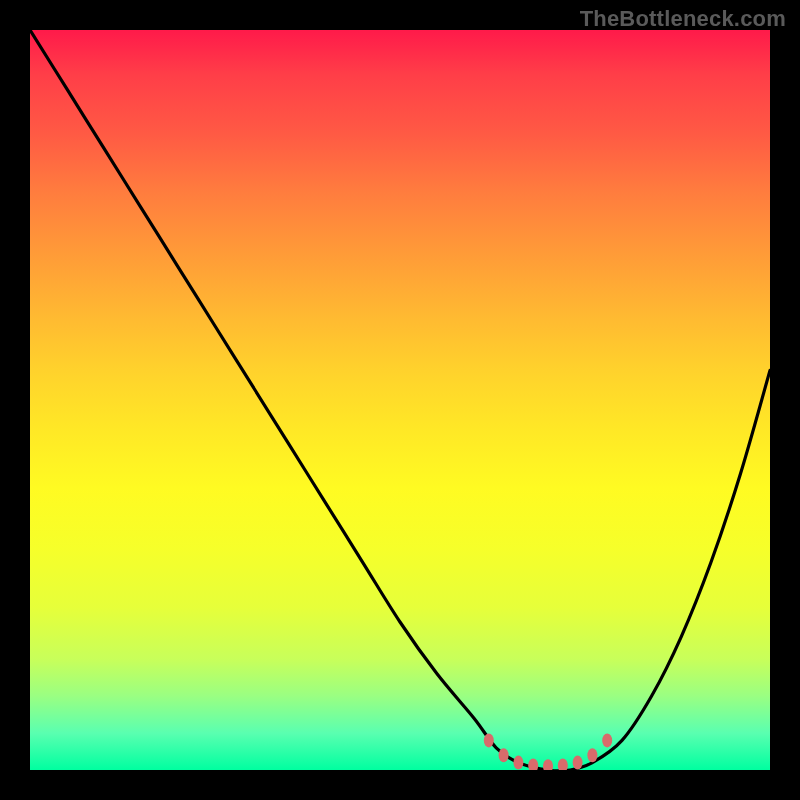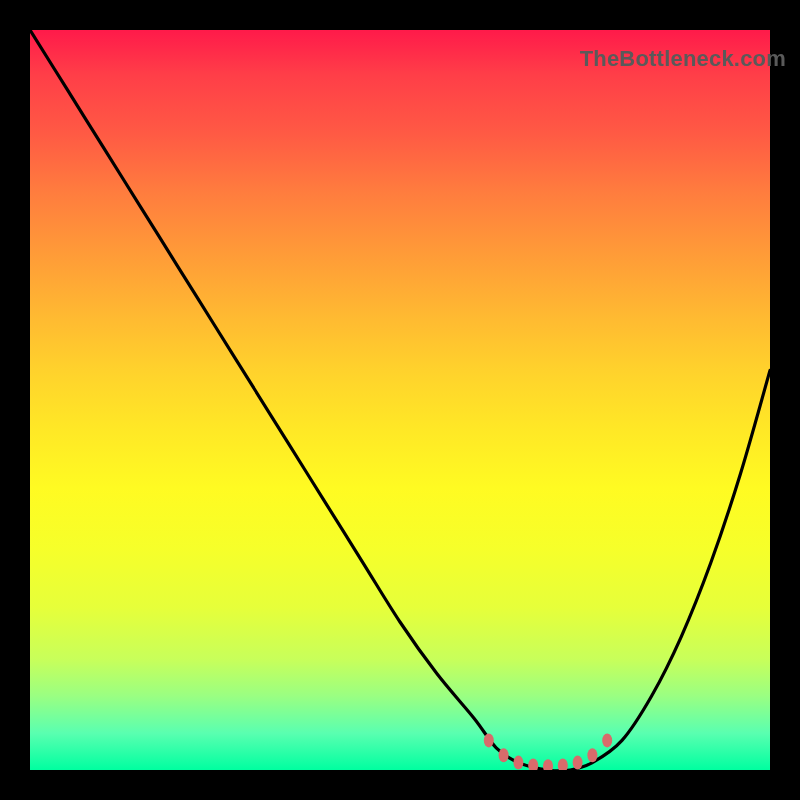--- a/index.html
+++ b/index.html
@@ -8,21 +8,20 @@
   .watermark {
     position: absolute;
     top: 6px;
     right: 14px;
     font-family: Arial, Helvetica, sans-serif;
     font-size: 22px;
     font-weight: 600;
     color: #5a5a5a;
     letter-spacing: 0.2px;
     z-index: 3;
-    margin-top: 40px;
   }
   .plot {
     position: absolute;
     left: 30px;
     top: 30px;
     width: 740px;
     height: 740px;
     background: linear-gradient(to bottom,
       #ff1a4a 0%,
       #ff3e48 6%,

